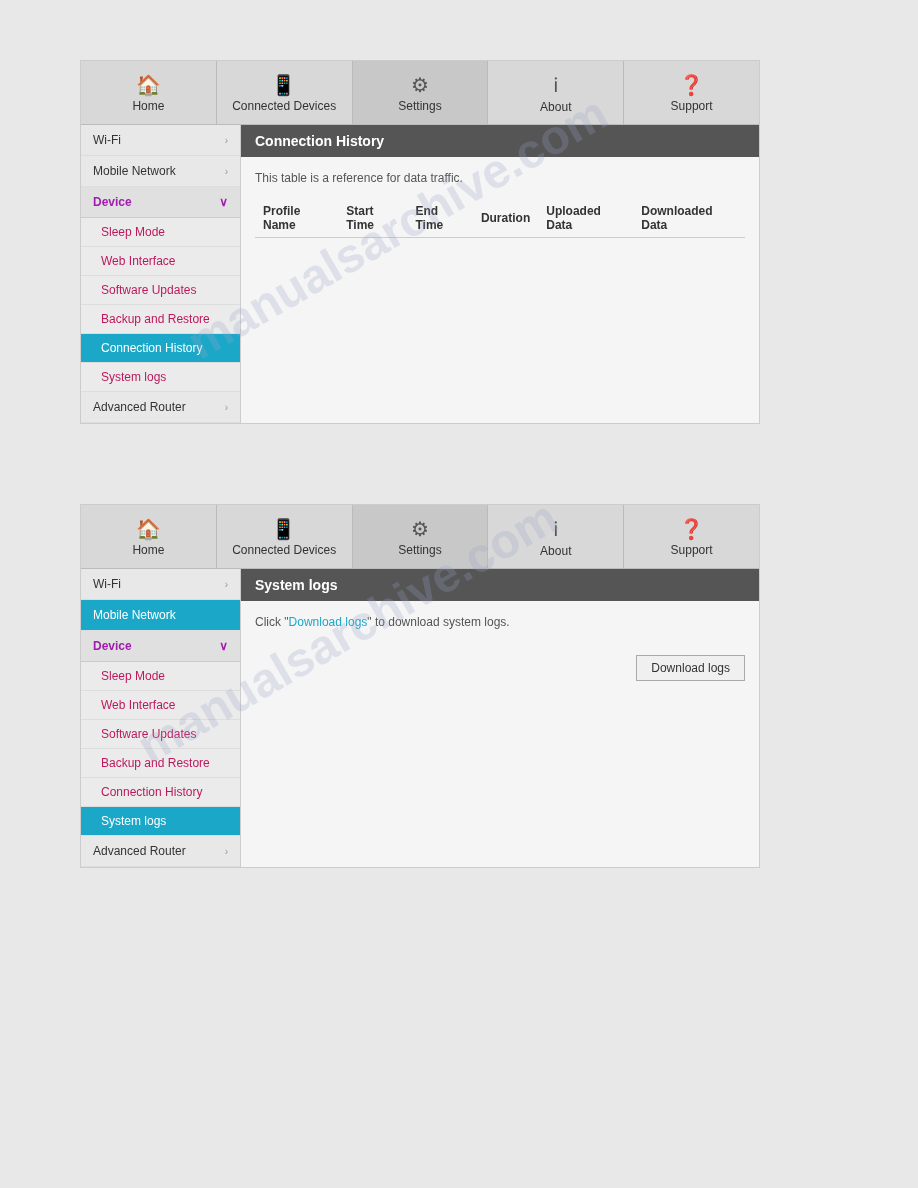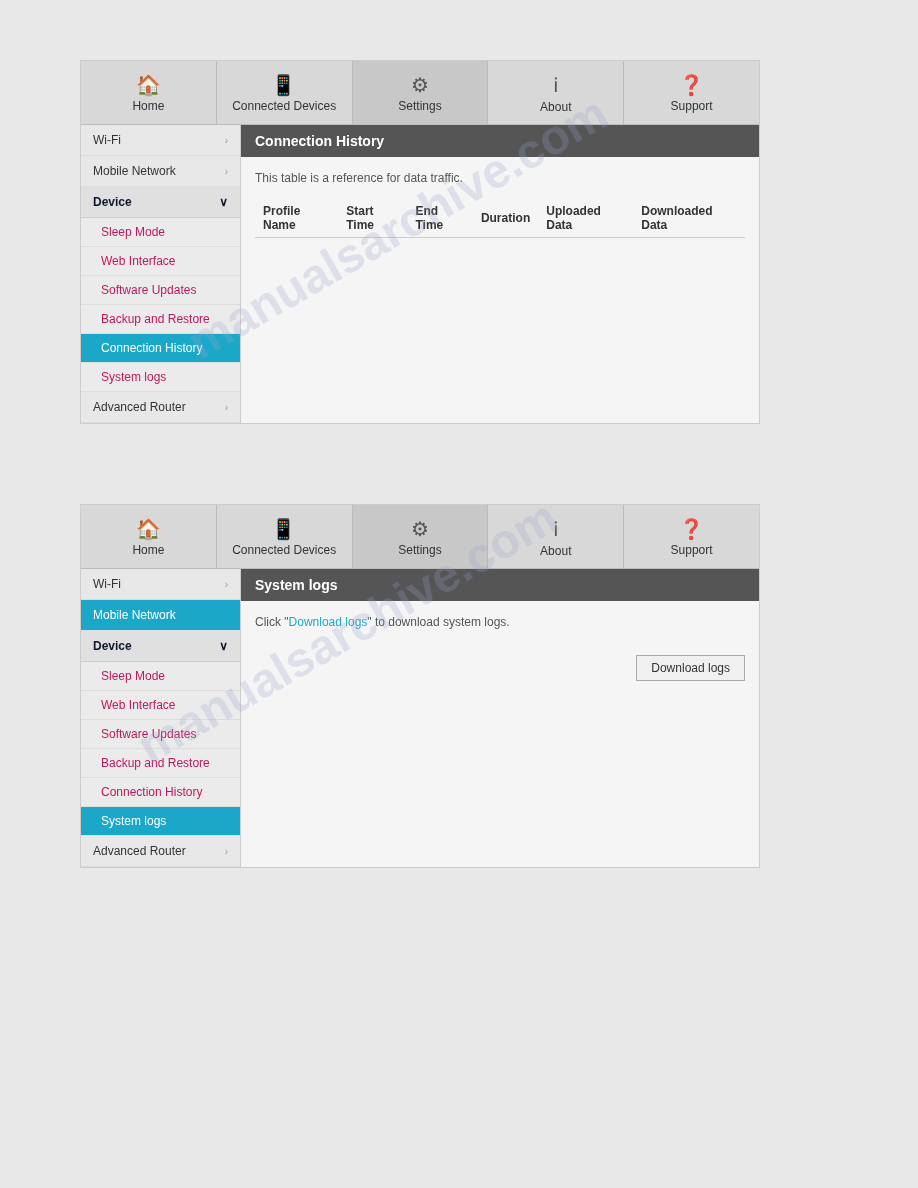--- a/index.html
+++ b/index.html
@@ -79,21 +79,21 @@
       font-size: 10px;
       color: #999;
     }
     .sidebar-section {
       display: flex;
       align-items: flex-end;
       justify-content: space-between;
       padding: 8px 12px;
       font-size: 12px;
       font-weight: bold;
-      color: #0f172a;
+      color: #a21caf;
       background: #e0e0e0;
       cursor: pointer;
       border-bottom: 1px solid #ccc;
     }
     .sidebar-sub-item {
       display: flex;
       align-items: center;
       padding: 7px 12px 7px 20px;
       font-size: 12px;
       color: #be185d;

